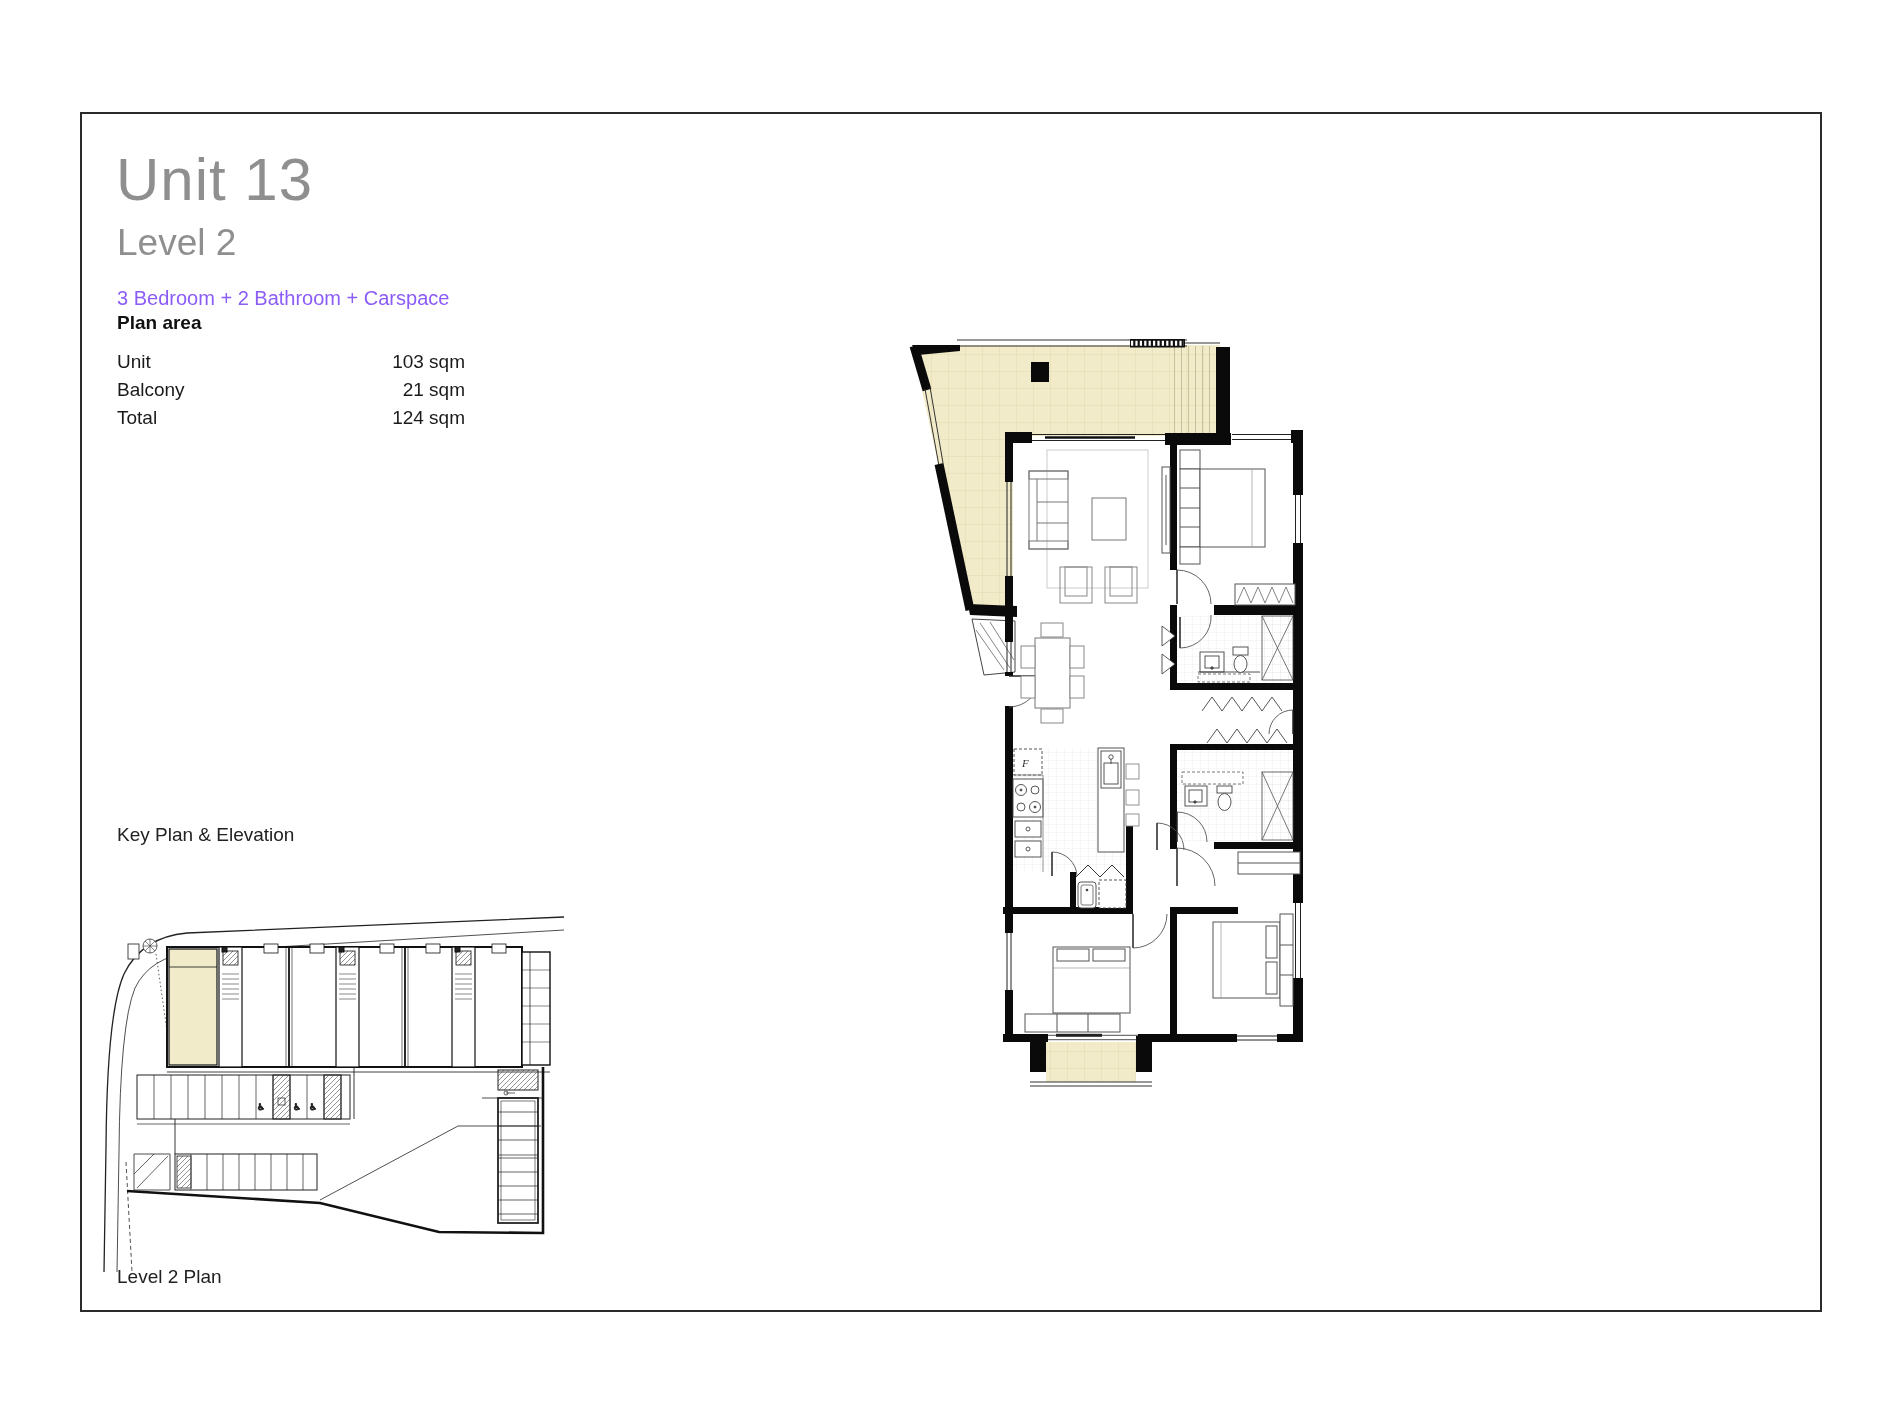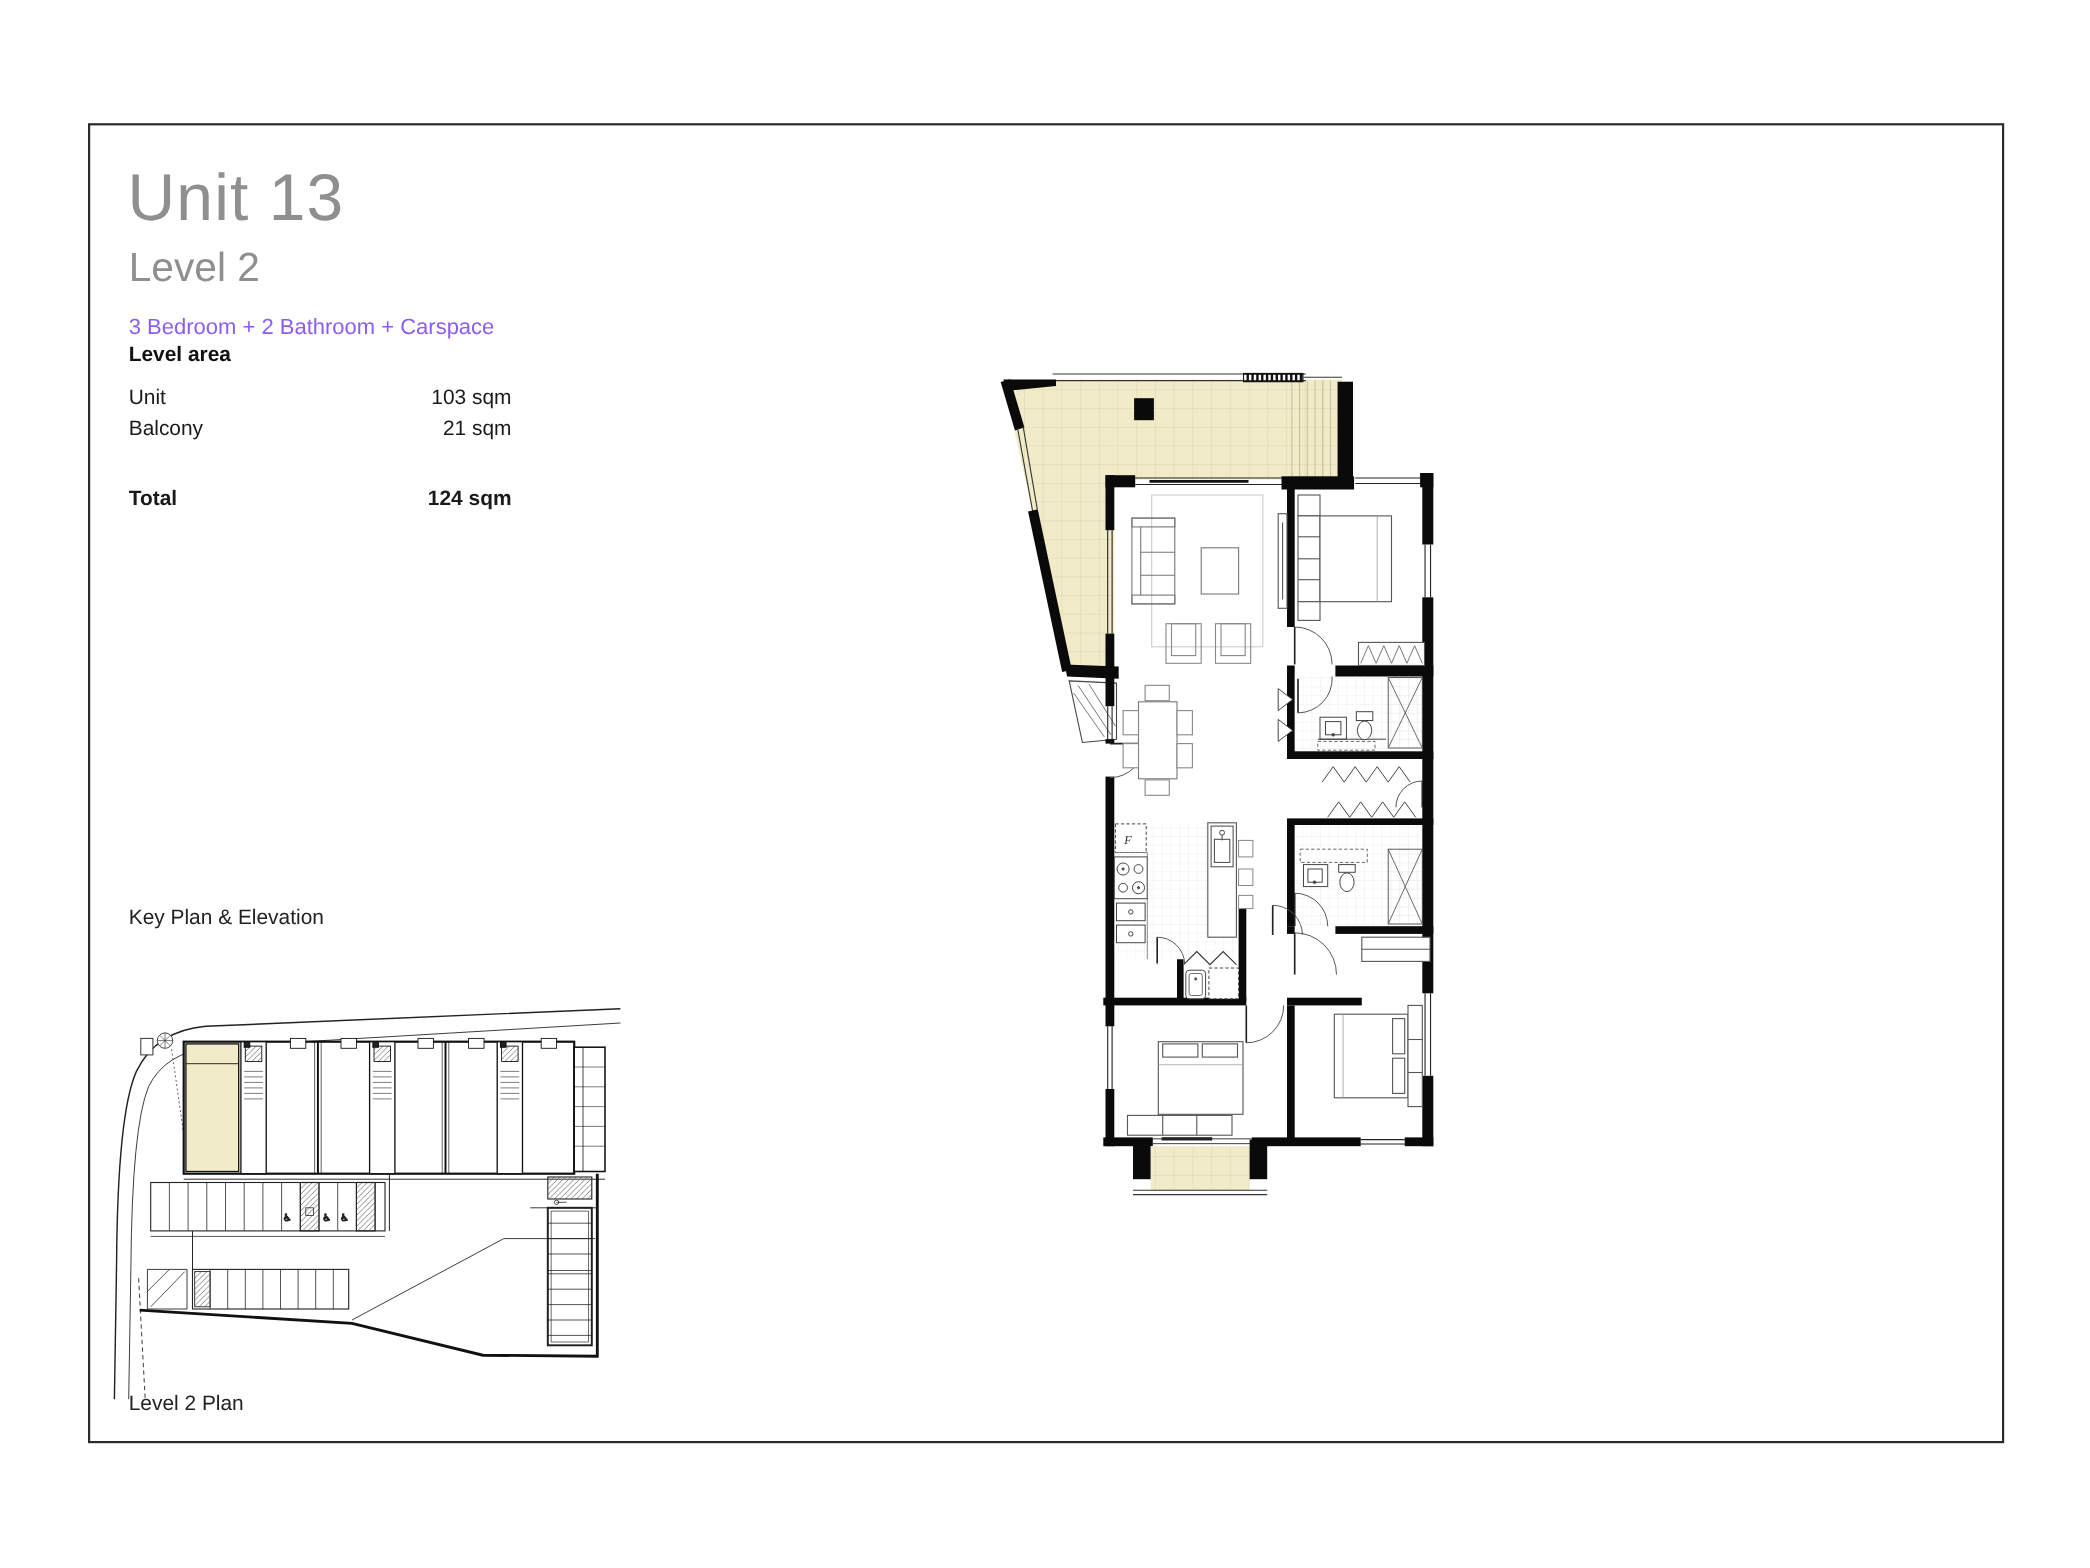--- a/index.html
+++ b/index.html
@@ -15,39 +15,39 @@
     position:absolute;left:116px;top:148px;font-size:60px;line-height:1.05;
     color:#8f8f8f;letter-spacing:1px;
   }
   .subtitle{
     position:absolute;left:117px;top:224px;font-size:37px;line-height:1.05;color:#8f8f8f;
   }
   .desc{position:absolute;left:117px;top:263px;font-size:20px;color:#8b5cf6;margin-top:24px;}
   .fa-heading{position:absolute;left:117px;top:312px;font-size:19px;font-weight:bold;color:#111;}
   .fa-table{position:absolute;left:117px;top:350px;width:348px;font-size:19px;}
   .fa-row{display:flex;justify-content:space-between;height:28px;line-height:24px;}
-  .fa-row.total{font-weight:bold;margin-top:36px;}
+  .fa-row.total{font-weight:normal;}
   .fa-value{text-align:right;}
   .keyplan-label{position:absolute;left:117px;top:824px;font-size:19px;color:#222;}
   .levelplan-label{position:absolute;left:117px;top:1266px;font-size:19px;color:#222;}
   .plan-svg{position:absolute;left:880px;top:320px;width:480px;height:780px;}
   .keyplan-svg{position:absolute;left:92px;top:912px;width:480px;height:368px;}
   svg text.flabel{font-family:"Liberation Serif", serif;font-style:italic;font-size:11px;fill:#333;}
   svg text.acc{font-family:"DejaVu Sans", sans-serif;font-size:9px;fill:#333;}
 </style>
 </head>
 <body>
 
 <div class="page-frame"></div>
 
 <div class="title">Unit 13</div>
 <div class="subtitle">Level 2</div>
 <div class="desc">3 Bedroom + 2 Bathroom + Carspace</div>
 
-<div class="fa-heading">Level area</div>
+<div class="fa-heading">Plan area</div>
 <div class="fa-table">
   <div class="fa-row">
     <span>Unit</span>
     <span class="fa-value">103 sqm</span>
   </div>
   <div class="fa-row">
     <span>Balcony</span>
     <span class="fa-value">21 sqm</span>
   </div>
   <div class="fa-row total">

